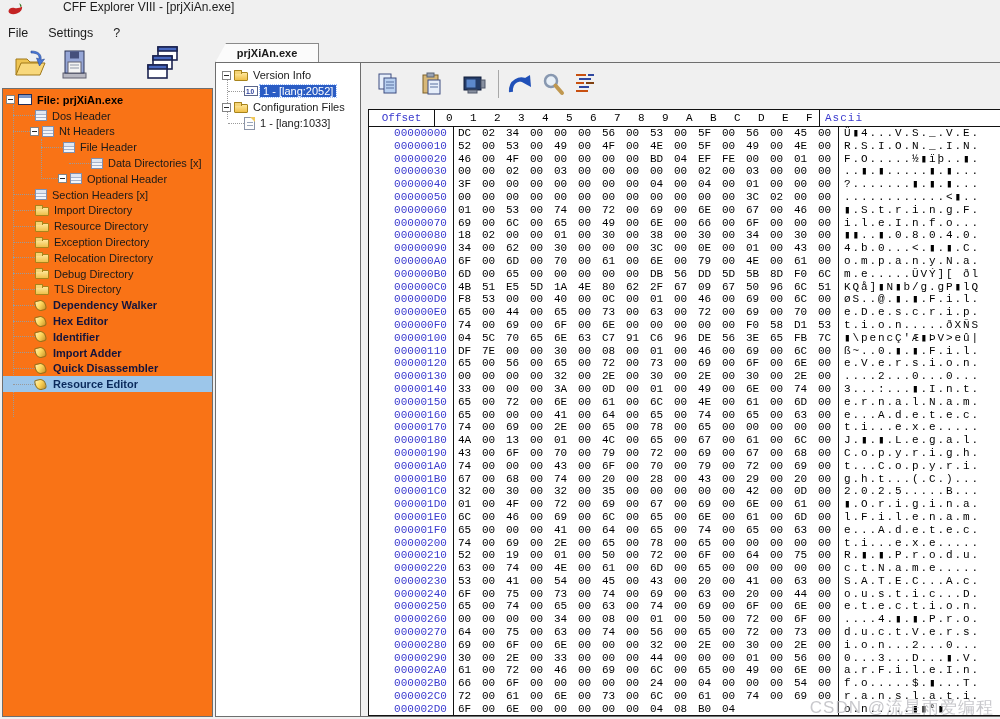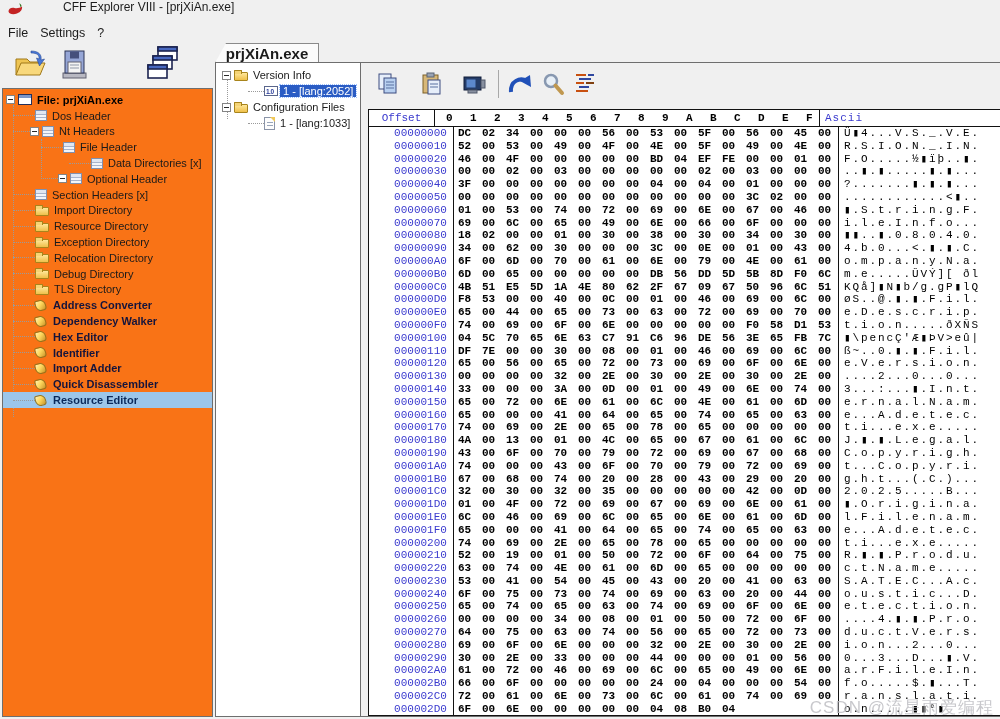--- a/index.html
+++ b/index.html
@@ -3,41 +3,41 @@
 <meta charset="utf-8">
 <style>
   * { margin:0; padding:0; box-sizing:border-box; }
   html,body { width:1000px; height:719px; overflow:hidden; }
   body { background:#f0f0f0; font-family:"Liberation Sans", sans-serif; color:#1a1a1a; position:relative; }
 
   
   #titlebar { position:absolute; left:0; top:0; width:1000px; height:22px; display:flex; align-items:flex-start;gap:33px; }
   #titlebar .app-ico { width:17px; height:15px; margin:2px 6px 0 7px; }
   #titlebar .ttl { font-size:12px; color:#1c1c1c; }
-  #menubar { position:absolute; left:0; top:22px; height:21px; display:flex; gap:12px; padding-left:8px; align-items:center; }
+  #menubar { position:absolute; left:0; top:22px; height:21px; display:flex; gap:20px; padding-left:8px; align-items:center; }
   .menu-item { font-size:12.5px; color:#1c1c1c; cursor:default; }
   #main-toolbar { position:absolute; left:0; top:43px; width:215px; height:45px; }
   .tb-btn { position:absolute; background:none; border:none; cursor:pointer; }
 
   
   #doc-tab { position:absolute; left:215px; top:43px; width:104px; height:20px;
     background:#fbfbfb; border:1px solid #8a8a8a; border-bottom:none;
     clip-path:polygon(11px 0, 100% 0, 100% 100%, 0 100%);
-    font-size:15px; font-weight:bold; text-align:center; line-height:19px; }
+    font-size:11px; font-weight:bold; text-align:center; line-height:19px; }
 
   
   #content-frame { position:absolute; left:215px; top:62px; width:814px; height:655px;
     border:1px solid #6e6e6e; background:#f0f0f0; }
   #resource-panel { position:absolute; left:0; top:0; width:145px; height:100%;
     background:#fff; border-right:1px solid #6e6e6e; overflow:hidden; padding-top:4px; }
   #hex-pane { position:absolute; left:146px; top:0; right:0; bottom:0; }
 
   
   .trow { display:flex; align-items:center; height:15.8px; font-size:11px; white-space:nowrap; cursor:default; position:relative; }
-  #resource-panel .trow { height:16px;padding-left:20px; }
+  #resource-panel .trow { height:16px; }
   .stub { height:0; border-top:1px dotted #9a9a9a; flex:0 0 auto; }
   .expand-box { display:none; width:9px; height:9px; background:#fff; border:1px solid #848484; position:relative; flex:0 0 auto; margin-right:3px; }
   .expand-box::before { content:""; position:absolute; left:1px; right:1px; top:3px; height:1px; background:#2a2a2a; }
   .trow.expand .expand-box { display:inline-block; }
   .tlabel { padding:0 3px; }
   .trow.bold .tlabel { font-weight:bold; color:#14143c; }
   .trow.l0 .tlabel { font-weight:bold; color:#000; }
 
   
   #explorer-panel .trow.l0 { padding-left:3px; }
@@ -82,21 +82,21 @@
   #hex-toolbar .sep { position:absolute; left:136px; top:7px; width:1px; height:28px; background:#a8a8a8; }
 
   
   #hex-table { position:absolute; left:6px; right:0; top:46px; bottom:0; background:#fff;
     border:1px solid #111; border-right:none; overflow:hidden;
     font-family:"Liberation Mono","DejaVu Sans Mono",monospace; font-size:11px; }
   .hx-header { display:flex; height:17px; border-bottom:1px solid #111; color:#3a3ace; align-items:center; }
   .hx-row { display:flex; height:12.8px; line-height:12.8px; align-items:center; }
   .col-off { flex:0 0 66px; text-align:center; border-right:1px solid #111; align-self:stretch; display:flex; align-items:center; justify-content:center; }
   .hx-row .col-off { color:#3a3ace;margin-left:19px; }
-  .col-bytes { flex:0 0 384px; padding-left:4px; color:#000; white-space:nowrap; overflow:hidden;font-weight:bold; }
+  .col-bytes { flex:0 0 384px; padding-left:4px; color:#000; white-space:nowrap; overflow:hidden; }
   .col-ascii { flex:1 1 auto; border-left:1px solid #111; align-self:stretch; display:flex; align-items:center;
     padding-left:5px; letter-spacing:1.9px; color:#000; white-space:pre; overflow:hidden; }
   .hx-header .col-ascii, .hx-header .col-off { color:#3a3ace; }
   .byte, .bytehead { display:inline-block; width:24px; }
   .bytehead { text-align:left; padding-left:7px; }
 
   
   #watermark { position:absolute; right:6px; bottom:0px; font-size:17px; color:rgba(190,190,195,0.85);
     letter-spacing:1px; pointer-events:none; z-index:9; }
 </style>
@@ -225,26 +225,20 @@
       <span class="stub"></span>
 
       <span class="ticon folder"></span>
       <span class="tlabel">Debug Directory</span>
     </div>
     <div class="trow l1">
       <span class="stub"></span>
 
       <span class="ticon folder"></span>
       <span class="tlabel">TLS Directory</span>
-    </div>
-    <div class="trow l1 bold">
-      <span class="stub"></span>
-
-      <span class="ticon tool"></span>
-      <span class="tlabel">Address Converter</span>
     </div>
     <div class="trow l1 bold">
       <span class="stub"></span>
 
       <span class="ticon tool"></span>
       <span class="tlabel">Dependency Walker</span>
     </div>
     <div class="trow l1 bold">
       <span class="stub"></span>
 

